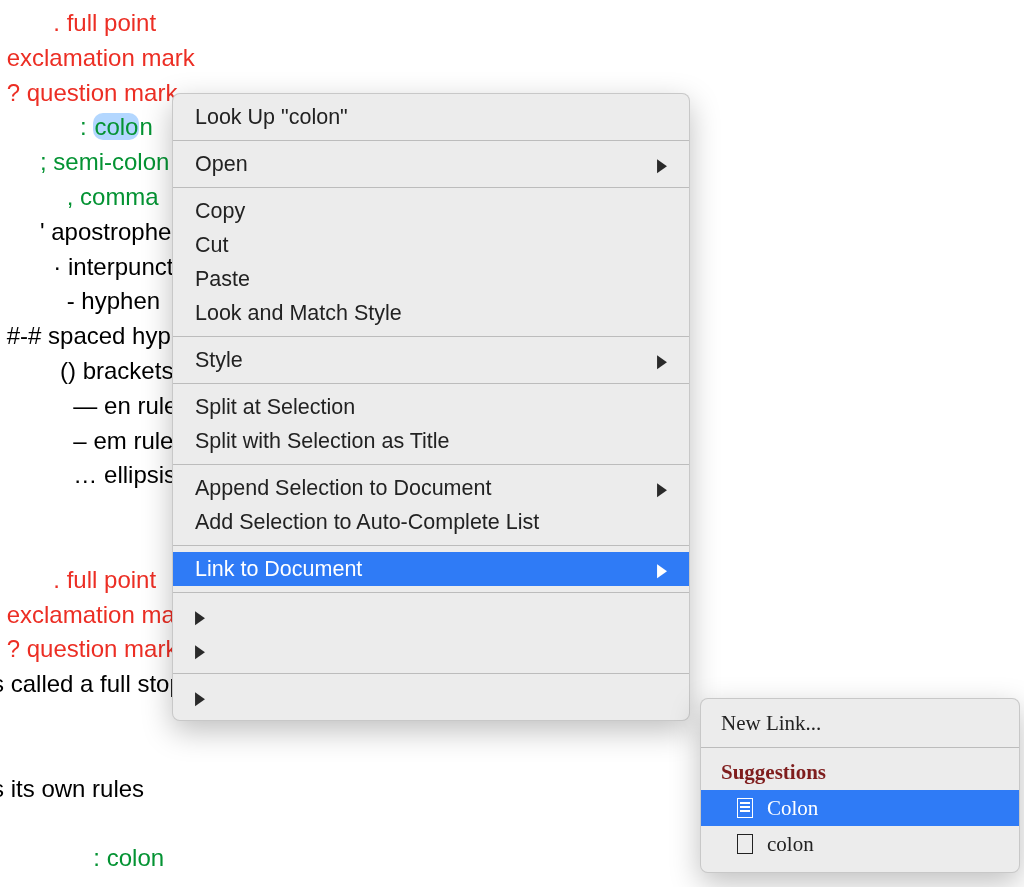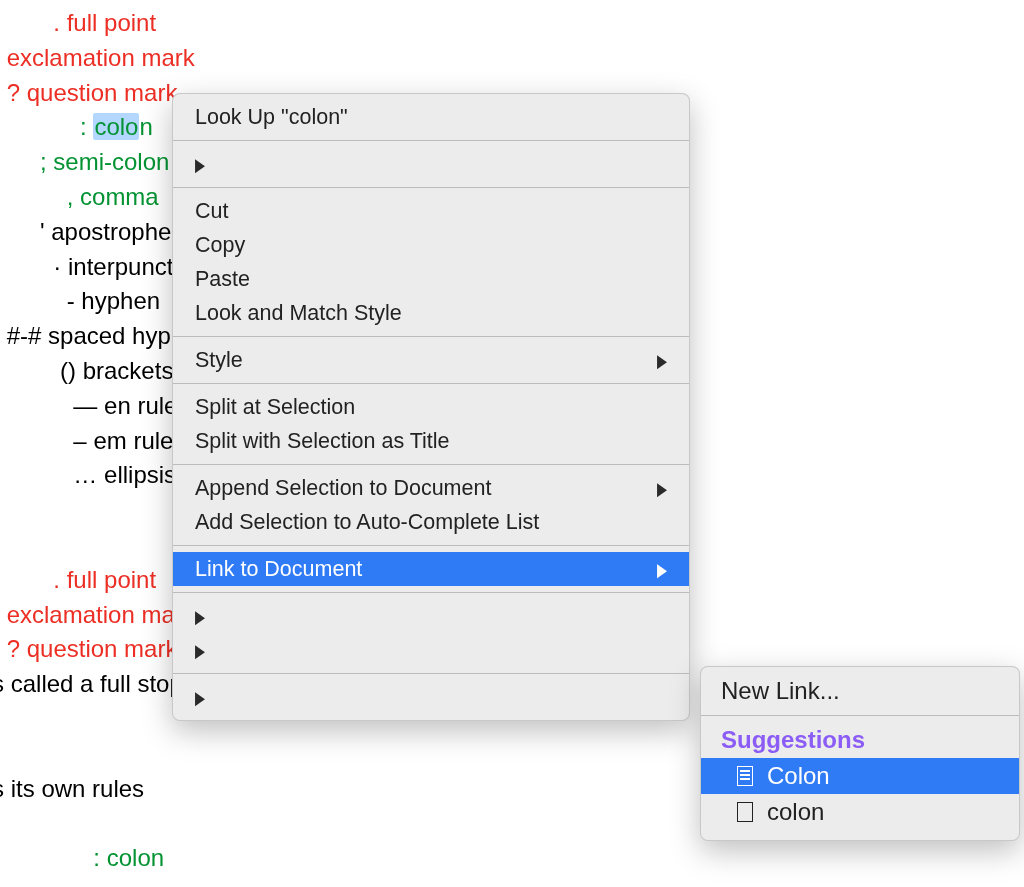--- a/index.html
+++ b/index.html
@@ -22,21 +22,21 @@
     padding-top: 6px;
     line-height: 1.45;
     font-weight: 500;
   }
   .doc .line { white-space: pre; text-align: left; }
   .red { color: #ec2e24; }
   .green { color: #049333; }
   .black { color: #000; }
   .sel {
     background: #b3d7ff;
-    border-radius: 2px;
+    border-radius: 10px;
     padding: 0 1px;
   }
 
   
   .menu {
     position: absolute;
     top: 93px;
     left: 172px;
     width: 518px;
     background: #ececec;
@@ -68,40 +68,41 @@
   .menu .arrow {
     font-size: 13px;
     color: #2a2a2a;
     transform: scaleY(1.4);
   }
   .menu .item.hl .arrow { color: #fff; }
 
   
   .submenu {
     position: absolute;
-    top: 666px;
+    top: 698px;
     left: 700px;
     width: 320px;
     background: #ececec;
     border: 1px solid rgba(0,0,0,0.15);
     border-radius: 8px;
     box-shadow: 0 10px 30px rgba(0,0,0,0.25);
     padding: 6px 0 10px 0;
-    font-size: 24px;
+    font-size: 21px;
     color: #222;
+    font-family: Liberation Serif, serif;
   }
   .submenu .sitem {
     padding: 4px 20px 4px 20px;
     display: flex;
     align-items: center;
     height: 36px;
   }
   .submenu .sheader {
     padding: 4px 20px 4px 20px;
-    color: #8b5cf6;
+    color: #7f1d1d;
     font-weight: 600;
     height: 36px;
     display: flex; align-items: center;
   }
   .submenu .sitem.hl { background: #2f7bf6; color: #fff; }
   .submenu .sep {
     height: 1px;
     background: rgba(0,0,0,0.2);
     margin: 6px 0;
   }
@@ -153,28 +154,29 @@
     <div class="line black"> </div>
     <div class="line green">                          : colon</div>
   </div>
 
 <div class="menu">
   <div class="item">
     <span class="label">Look Up "colon"</span>
   </div>
   <div class="sep"></div>
   <div class="item">
-    <span class="arrow">▶</span>
-  </div>
-  <div class="sep"></div>
+    <span class="label">Open</span>
+    <span class="arrow">▶</span>
+  </div>
+  <div class="sep"></div>
+  <div class="item">
+    <span class="label">Copy</span>
+  </div>
   <div class="item">
     <span class="label">Cut</span>
-  </div>
-  <div class="item">
-    <span class="label">Copy</span>
   </div>
   <div class="item">
     <span class="label">Paste</span>
   </div>
   <div class="item">
     <span class="label">Look and Match Style</span>
   </div>
   <div class="sep"></div>
   <div class="item">
     <span class="label">Style</span>

